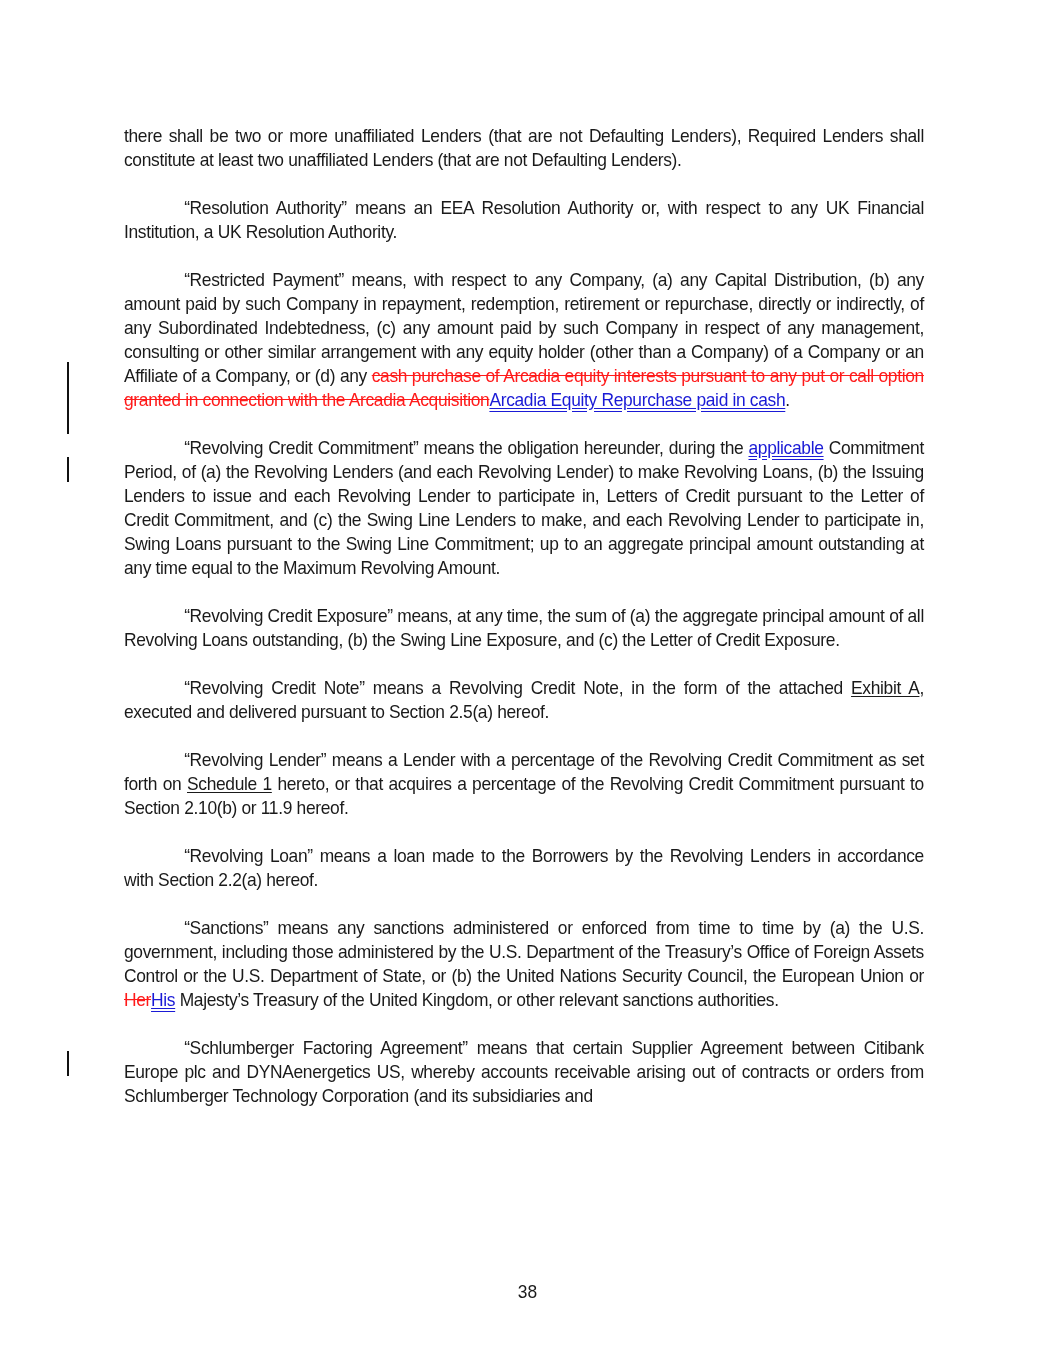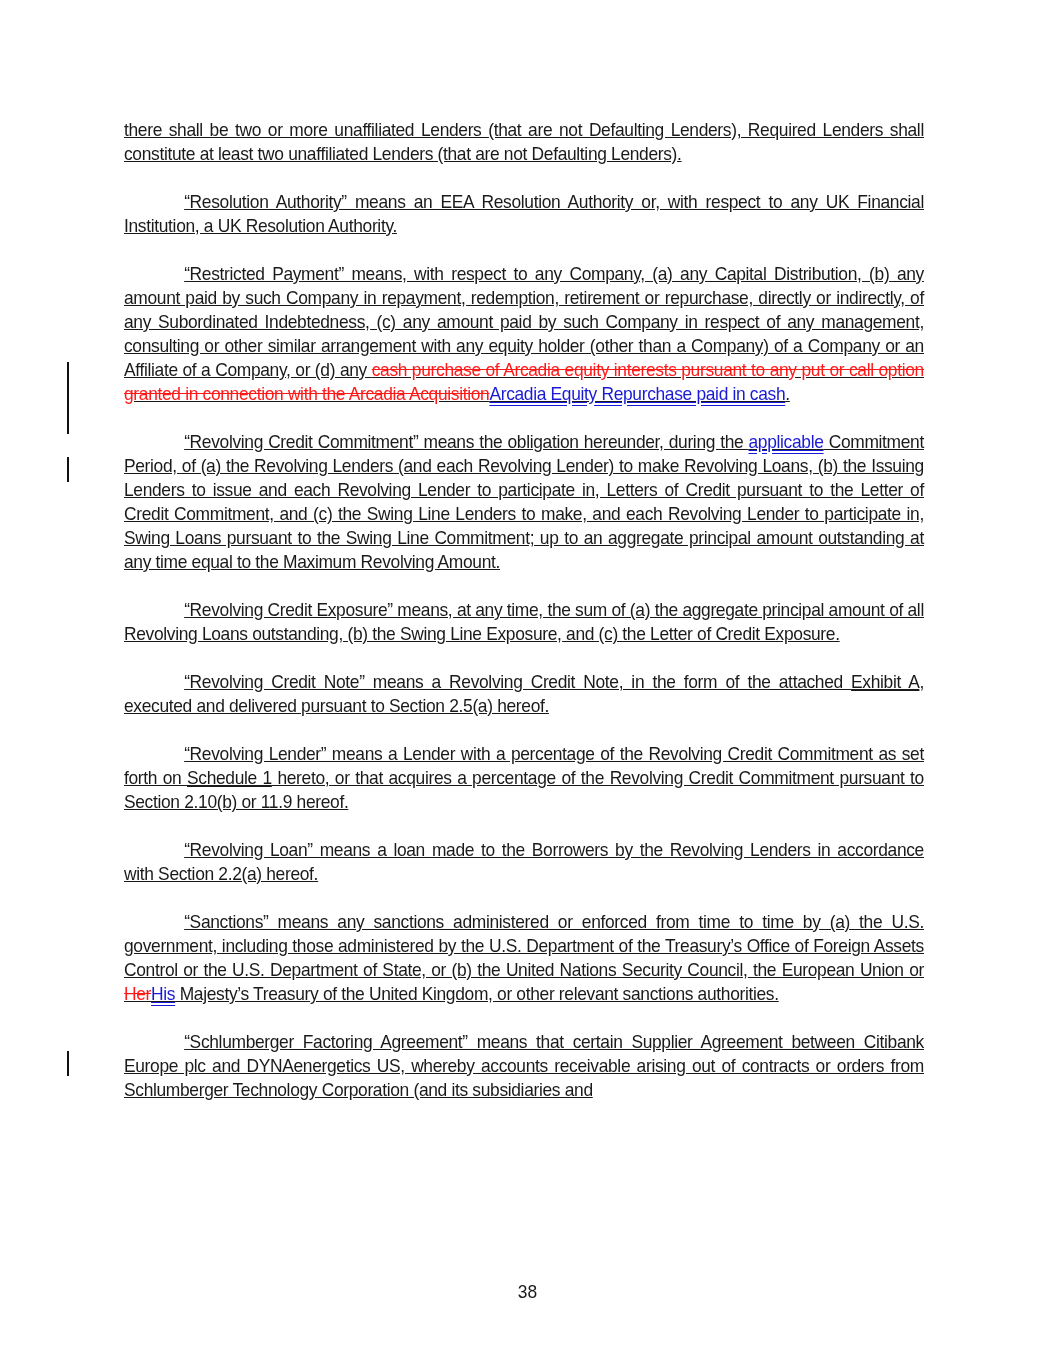--- a/index.html
+++ b/index.html
@@ -11,23 +11,22 @@
       width: 1055px;
       height: 1365px;
       position: relative;
       overflow: hidden;
       font-family: "Liberation Sans", "DejaVu Sans", sans-serif;
       color: #1a1a1a;
     }
     .page {
       position: absolute;
       left: 124px;
-      top: 118px;
+      top: 124px;
       width: 800px;
-      text-decoration: underline;
     }
     .para {
       position: relative;
       font-size: 18.5px;
       line-height: 24px;
       text-align: justify;
       margin: 0 0 24px 0;
       letter-spacing: -0.35px;
       word-spacing: 0px;
       transform: scaleX(0.94);

